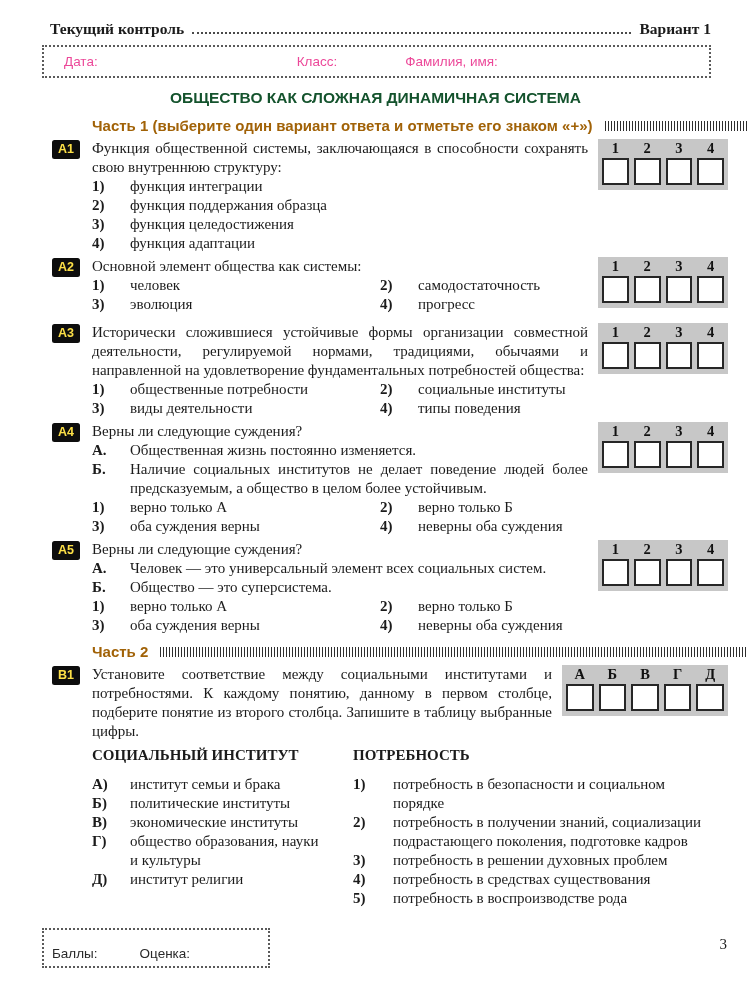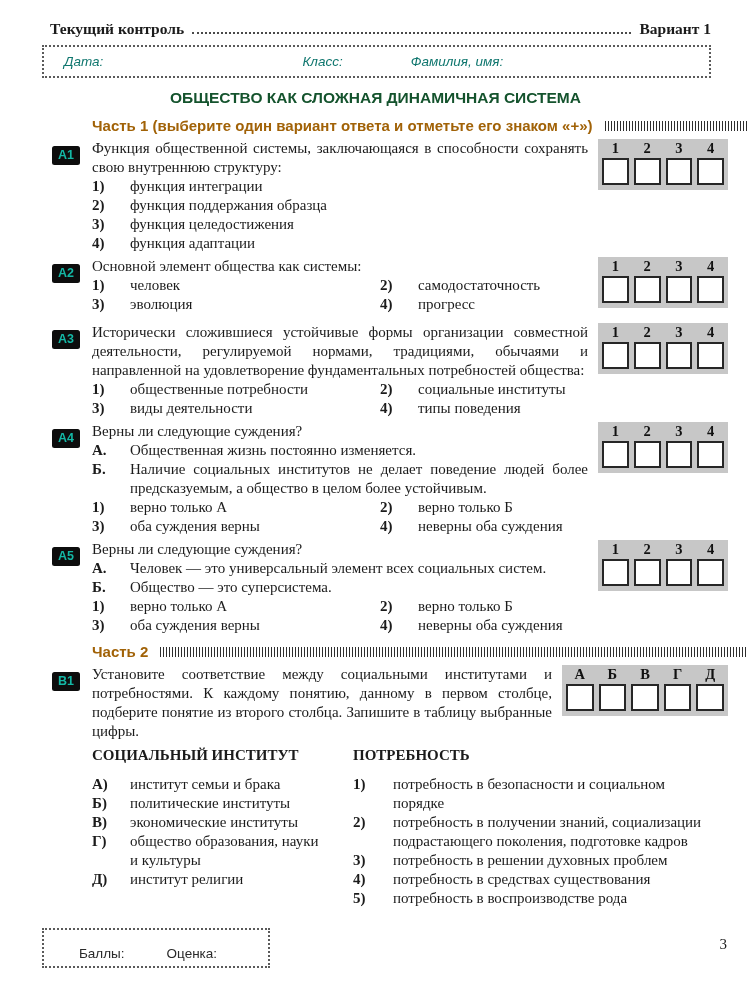--- a/index.html
+++ b/index.html
@@ -8,37 +8,37 @@
     position: relative; width: 751px; height: 1000px; background: #fff;
     font-family: "Liberation Serif", serif; font-size: 15px; color: #1b1b1b;
     overflow: hidden;
   }
   
   .top-header { display: flex; align-items: baseline; margin: 20px 40px 0 50px;
     font-weight: bold; font-size: 15.5px; }
   .leader { flex: 1; height: 11px; border-bottom: 2px dotted #4a4a4a; margin: 0 8px; }
   
   .info-box { display: flex; align-items: center; margin: 7px 40px 0 42px; height: 33px;
-    border: 2px dotted #5a5a5a; font-family: "Liberation Sans", sans-serif; font-size: 13.5px; color:#0f766e;font-style:italic; }
+    border: 2px dotted #5a5a5a; font-family: "Liberation Sans", sans-serif; font-size: 13.5px; color:#ec4899; }
   .info-box .lbl1 { margin-left: 20px; }
   .info-box .lbl2 { margin-left: 157px; padding-left: 42px; }
   .info-box .lbl3 { margin-left: 68px; }
   
   .title { text-align: center; font-family: "Liberation Sans", sans-serif;
     font-weight: bold; font-size: 15.5px; margin-top: 11px; color:#14532d; }
   
   .part-heading { display: flex; align-items: center; margin: 10px 3px 5px 92px;
     font-family: "Liberation Sans", sans-serif; font-weight: bold; font-size: 15px; color:#a16207; }
   .barcode { flex: 1; height: 10px; margin-left: 12px; margin-right: 0;
     background: repeating-linear-gradient(90deg, #2e2e2e 0 1px, transparent 1px 3px); }
   .part2 { margin-top: 8px; }
   
   .question { display: flex; align-items: flex-start; margin: 4px 23px 0 52px; line-height: 19px; }
-  .q-badge { flex-shrink: 0; width: 28px; height: 19px; margin-top: 7px; background: #0d0d0d;
-    color: #14b8a6; font-family: "Liberation Sans", sans-serif; font-weight: bold; font-size: 12.5px;
+  .q-badge { flex-shrink: 0; width: 28px; height: 19px; margin-top: 1px; background: #0d0d0d;
+    color: #fde047; font-family: "Liberation Sans", sans-serif; font-weight: bold; font-size: 12.5px;
     display: flex; align-items: center; justify-content: center; border-radius: 2.5px; }
   .q-body { flex: 1; margin-left: 12px; margin-right: 10px; }
   .q-text { text-align: justify; }
   .opt, .stmt, .mi { display: flex; }
   .opt .n, .stmt .n, .mi .n { flex-shrink: 0; width: 38px; font-weight: bold; }
   .opts2 { display: grid; grid-template-columns: 288px 1fr; }
   
   .q-grid { flex-shrink: 0; width: 130px; }
   .q-grid-b { flex-shrink: 0; width: 166px; }
   .agrid { display: grid; grid-template-columns: repeat(4, 1fr); gap: 2px 5px;
@@ -50,21 +50,21 @@
   
   .match { display: flex; margin: 5px 45px 0 92px; line-height: 19px; }
   .match-left { flex-shrink: 0; width: 228px; }
   .match-right { flex: 1; padding-left: 33px; }
   .col-header { font-weight: bold; font-size: 15px; margin-bottom: 10px; }
   .mi .n2 { flex-shrink: 0; width: 40px; font-weight: bold; }
   .mi .t { text-align: left; }
   
   .footer-box { position: absolute; left: 42px; top: 928px; width: 228px; height: 40px;
     border: 2px dotted #5a5a5a; font-family: "Liberation Sans", sans-serif; font-size: 13.5px; color:#2a2a2a; }
-  .footer-box .row { margin-top: 16px; margin-left: 35px; display: flex; }
+  .footer-box .row { margin-top: 16px; margin-left: 8px; display: flex; }
   .footer-box .g { margin-left: 42px; }
   .page-num { position: absolute; right: 24px; top: 936px; font-size: 15px; }
 </style>
 </head>
 <body>
 
 <div class="page">
 
   <div class="top-header">
     <span>Текущий контроль</span>

